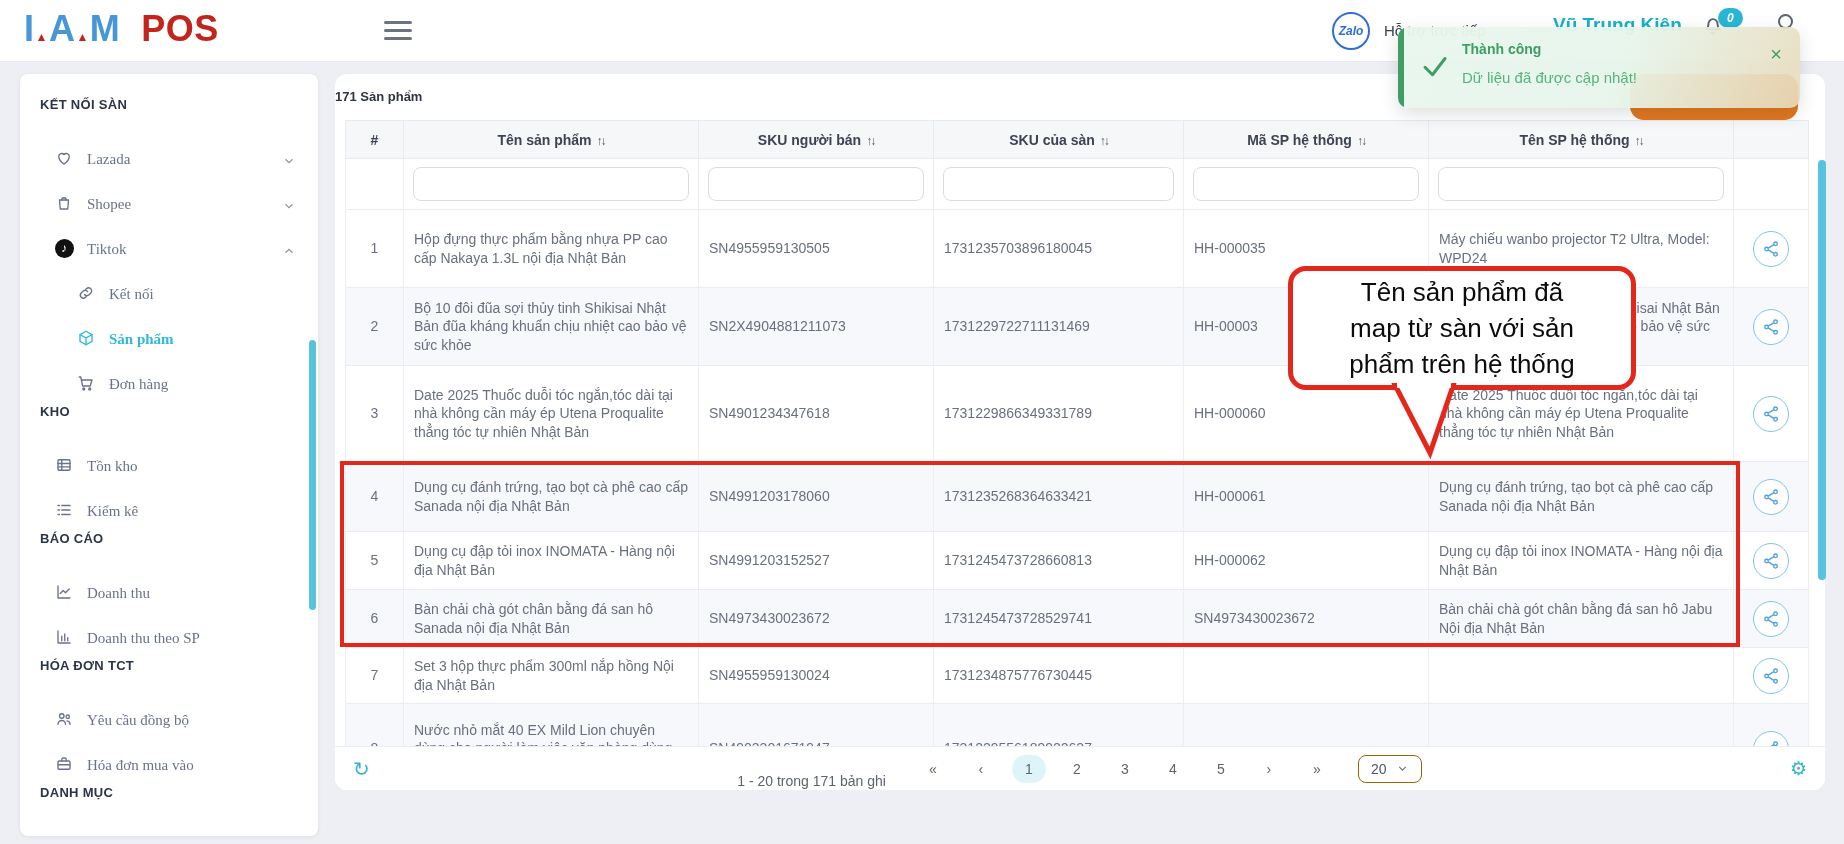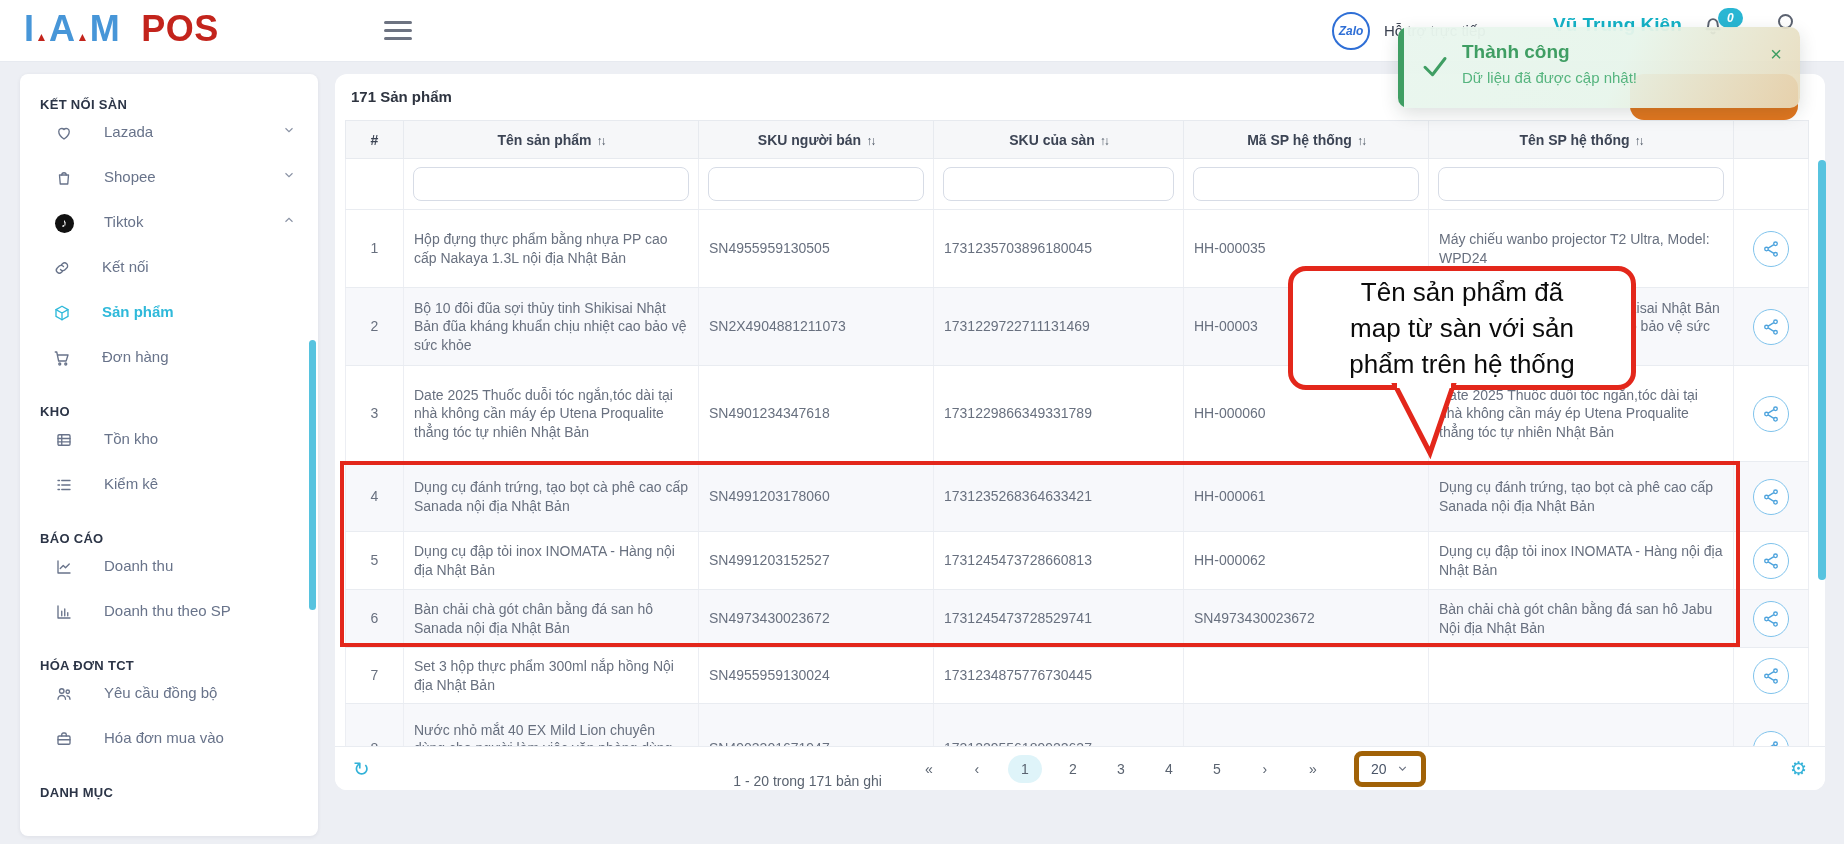--- a/index.html
+++ b/index.html
@@ -17,33 +17,33 @@
   .zalo { position:absolute; left:1332px; top:12px; width:38px; height:38px; border-radius:50%; border:2px solid #2f6fd6; color:#2f6fd6; font-size:12px; font-weight:bold; font-style:italic; display:flex; align-items:center; justify-content:center; background:#fff; }
   .support { position:absolute; left:1384px; top:22px; font-size:15px; color:#3a4150; width:160px; }
   .username { position:absolute; left:1553px; top:14px; font-size:19px; font-weight:bold; color:#14b2c6; cursor:pointer; }
   .bell { position:absolute; left:1700px; top:12px; color:#5b6270; cursor:pointer; }
   .badge { position:absolute; left:1718px; top:8px; background:#29b6d3; color:#fff; font-size:12px; font-style:italic; font-weight:bold; padding:3px 9px; border-radius:10px; }
   .avatar-head { position:absolute; left:1778px; top:14px; width:15px; height:15px; border:2.5px solid #5b6270; border-radius:50%; cursor:pointer; }
 
   
   .sidebar { position:absolute; left:20px; top:74px; width:298px; height:762px; background:#fff; border-radius:8px; box-shadow:0 1px 4px rgba(25,35,60,.07); overflow:hidden; padding-top:12px; z-index:4; }
   .sec { height:37px; line-height:37px; padding-left:20px; font-size:13px; font-weight:bold; color:#2c3547; letter-spacing:.3px; }
-  .item { height:45px; display:flex; align-items:flex-start; padding-left:34px; gap:30px; color:#68738a; font-size:15px; cursor:pointer; }
-  .item.sub { padding-left:32px; }
+  .item { height:45px; display:flex; align-items:flex-end; padding-left:34px; gap:13px; color:#68738a; font-size:15px; cursor:pointer;font-family:Liberation Serif, serif; }
+  .item.sub { padding-left:56px; }
   .item.active { color:#2fb9da; font-weight:bold; }
   .ic { width:20px; height:20px; display:flex; align-items:center; justify-content:center; flex:none; }
   .ic svg { stroke:currentColor; fill:none; stroke-width:1.8; stroke-linecap:round; stroke-linejoin:round; }
   .chev { margin-left:auto; margin-right:22px; display:flex; color:#8a93a5; }
   .chev svg { stroke:currentColor; fill:none; stroke-width:2; }
   .tiktok-dot { width:19px; height:19px; border-radius:50%; background:#111; color:#fff; font-size:12px; display:flex; align-items:center; justify-content:center; }
   .sb-scroll { position:absolute; left:309px; top:340px; width:7px; height:270px; background:#57c3df; border-radius:4px; z-index:15; cursor:pointer; }
 
   
   .main { position:absolute; left:335px; top:74px; width:1490px; height:716px; background:#fff; border-radius:12px; overflow:hidden; z-index:3; }
-  .m-title { height:46px; line-height:46px; padding-left:16px; font-size:15px; font-weight:bold; color:#2e3440; }
+  .m-title { height:46px; line-height:46px; font-size:13px; font-weight:bold; color:#2e3440; }
   .tbl-wrap { position:absolute; top:46px; left:10px; right:16px; bottom:44px; overflow:hidden; }
   table { border-collapse:collapse; table-layout:fixed; width:1463px; }
   th { height:38px; background:#f6f7f9; border:1px solid #e7eaef; border-left:none; font-size:14px; font-weight:bold; color:#3c4454; text-align:center; cursor:pointer; }
   th:first-child { border-left:1px solid #e7eaef; }
   .sort { font-size:12px; color:#4b5563; margin-left:5px; letter-spacing:-2px; }
   td { border-right:1px solid #eceef3; border-bottom:1px solid #e9ecf1; padding:8px 10px; font-size:14px; color:#68707f; line-height:1.3; vertical-align:middle; }
   td:first-child { border-left:1px solid #eceef3; text-align:center; }
   tr.flt-row td { padding:8px 9px; }
   .flt { width:100%; height:34px; border:1px solid #d7dce6; border-radius:8px; outline:none; padding:0 10px; font:inherit; background:#fff; }
   tr.even td { background:#f7f8fb; }
@@ -53,36 +53,36 @@
   .share-btn svg { stroke:#4da3dd; fill:none; stroke-width:1.8; }
   .tbl-scroll { position:absolute; left:1818px; top:160px; width:8px; height:420px; background:#57c3df; border-radius:4px; z-index:15; cursor:pointer; }
 
   
   .t-foot { position:absolute; bottom:0; left:0; right:0; height:44px; background:#fff; border-top:1px solid #e9ecf1; display:flex; align-items:center; padding:0 18px; font-size:14px; color:#5a6370; }
   .refresh { color:#33b2d8; font-size:20px; cursor:pointer; }
   .range { margin-left:auto;margin-top:24px; }
   .pgnav { display:flex; align-items:center; gap:14px; margin-left:30px; }
   .pg { min-width:34px; height:28px; line-height:28px; text-align:center; color:#5a6370; cursor:pointer; }
   .pg.on { background:#dff4f9; border-radius:14px; }
-  .sizebox { display:flex; align-items:center; gap:10px; border:5px solid #a16207; border-radius:8px; padding:5px 12px; margin-left:24px; color:#4a5568; cursor:pointer; }
+  .sizebox { display:flex; align-items:center; gap:10px; border:1px solid #a16207; border-radius:8px; padding:5px 12px; margin-left:24px; color:#4a5568; cursor:pointer; }
   .sizebox svg { stroke:#6a7180; fill:none; stroke-width:2; }
   .gear { margin-left:auto; color:#33b2d8; font-size:19px; cursor:pointer; }
 
   
   .redbox { position:absolute; left:340px; top:461px; width:1400px; height:186px; border:4px solid #e3271b; z-index:30; pointer-events:none; }
   .callout { position:absolute; left:1288px; top:266px; width:348px; height:124px; background:#fff; border:5px solid #e3271b; border-radius:18px; z-index:40; display:flex; flex-direction:column; align-items:center; justify-content:center; }
   .callout .cl-line { font-size:26px; color:#0b0b0b; line-height:36px; text-align:center; }
   .tail { position:absolute; left:95px; top:112px; width:72px; height:76px; z-index:41; }
   .orange-btn { position:absolute; left:1630px; top:74px; width:168px; height:46px; background:#e2771f; border-radius:14px; z-index:20; cursor:pointer; }
   .toast { position:absolute; left:1398px; top:27px; width:402px; height:81px; border-radius:10px; z-index:50;
            background:linear-gradient(115deg, rgba(233,246,238,.97) 0%, rgba(231,245,235,.95) 55%, rgba(231,218,186,.90) 100%);
            box-shadow:0 6px 18px rgba(30,50,40,.15); overflow:hidden; }
   .toast .bar { position:absolute; left:0; top:0; width:6px; height:100%; background:#3f9e63; }
   .toast .tick { position:absolute; left:22px; top:24px; }
-  .toast .t-title { position:absolute; left:64px; top:14px; font-size:19px; font-weight:bold; color:#3f9e63; }
+  .toast .t-title { position:absolute; left:64px; top:14px; font-size:14px; font-weight:bold; color:#3f9e63; }
   .toast .t-msg { position:absolute; left:64px; top:42px; font-size:15px; color:#55b47e; }
   .toast .t-close { position:absolute; right:18px; top:16px; font-size:20px; color:#3f9e63; cursor:pointer; }
 </style>
 </head>
 <body>
 
 <div class="page">
 
   <div class="topbar">
     <div class="logo">

